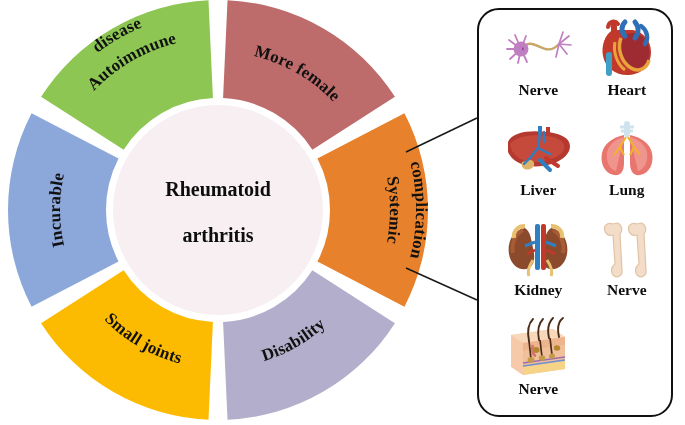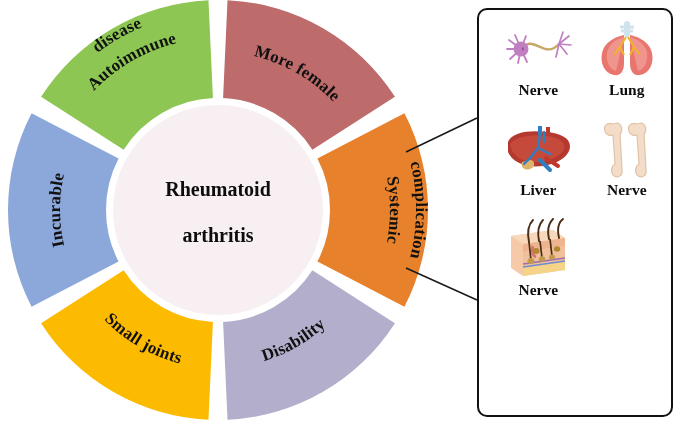--- a/index.html
+++ b/index.html
@@ -51,21 +51,21 @@
   }
 
   
   #organ-panel {
     position: absolute;
     left: 477px;
     top: 8px;
     width: 196px;
     height: 409px;
     border: 2.2px solid #111111;
-    border-radius: 10px;
+    border-radius: 22px;
     background: #ffffff;
     box-sizing: border-box;
     display: grid;
     grid-template-columns: 1fr 1fr;
     grid-template-rows: repeat(4, 1fr);
     padding: 6px 4px 8px 19px;
     gap: 8px;
   }
   .organ-cell {
     display: flex;
@@ -161,59 +161,95 @@
             <line x1="58" y1="18" x2="66" y2="28"></line>
               <line x1="58" y1="18" x2="55" y2="31"></line>
             <line x1="58" y1="18" x2="62" y2="6"></line>
           </g>
         </svg>
       </div>
       <div class="organ-label">Nerve</div>
     </div>
 
 
+    <div class="organ-cell">
+      <div class="organ-art">
+        <svg width="72" height="62" viewBox="0 0 72 62">
+          <path d="M22 12 C14 16, 10 28, 12 38 C14 50, 26 58, 38 57 C52 56, 60 46, 60 34 C60 22, 52 14, 42 12 Z" fill="#c0392b"></path>
+          <path d="M36 16 C30 20, 28 30, 31 40 C34 50, 44 55, 52 50 C59 45, 60 32, 56 24 C52 17, 44 13, 36 16 Z" fill="#9e2b32"></path>
+          <path d="M30 20 C26 30, 30 44, 40 50 C48 55, 56 50, 58 42" stroke="#e8a33d" stroke-width="3.5" fill="none"></path>
+          <path d="M24 24 C22 34, 26 46, 34 52" stroke="#e8a33d" stroke-width="3" fill="none"></path>
+          <path d="M20 10 C18 4, 24 2, 26 8 L26 18 L20 18 Z" fill="#c0392b"></path>
+          <path d="M34 4 C30 8, 30 14, 34 18" stroke="#2f6fb5" stroke-width="5" fill="none" stroke-linecap="round"></path>
+          <path d="M44 4 C48 9, 48 15, 44 20" stroke="#2f6fb5" stroke-width="5" fill="none" stroke-linecap="round"></path>
+          <path d="M50 8 C56 12, 58 20, 54 26" stroke="#2f6fb5" stroke-width="4.5" fill="none" stroke-linecap="round"></path>
+          <path d="M27 6 C24 2, 18 3, 17 9" stroke="#c0392b" stroke-width="4" fill="none" stroke-linecap="round"></path>
+          <rect x="15" y="34" width="6" height="24" rx="3" fill="#3f9fc4"></rect>
+        </svg>
+      </div>
+      <div class="organ-label">Heart</div>
+    </div>
+
+    <div class="organ-cell">
+      <div class="organ-art">
+        <svg width="76" height="54" viewBox="0 0 76 54">
+          <path d="M8 20 C12 10, 30 8, 46 10 C60 11, 70 16, 70 24 C70 34, 58 42, 42 44 C26 46, 12 40, 8 30 Z" fill="#b5392f"></path>
+          <path d="M10 22 C16 14, 34 12, 48 14 C60 16, 66 21, 64 27 C62 34, 48 40, 34 40 C20 40, 11 32, 10 22 Z" fill="#c54a3c"></path>
+          <path d="M22 40 C20 46, 26 50, 32 46 C36 43, 34 38, 30 38" fill="#e0b36a"></path>
+          <g stroke="#2f7fc1" stroke-width="2.4" fill="none" stroke-linecap="round">
+            <path d="M40 12 L38 26 L30 36"></path>
+            <path d="M38 26 L50 32"></path>
+            <path d="M30 36 L24 42"></path>
+            <path d="M44 10 L44 20"></path>
+          </g>
+          <rect x="38" y="4" width="4" height="9" fill="#2f7fc1"></rect>
+          <rect x="46" y="5" width="4" height="8" fill="#c0392b"></rect>
+          <path d="M46 36 L58 44" stroke="#c0392b" stroke-width="4" stroke-linecap="round"></path>
+          <path d="M40 38 L50 48" stroke="#2f7fc1" stroke-width="4" stroke-linecap="round"></path>
+        </svg>
+      </div>
+      <div class="organ-label">Liver</div>
+    </div>
 
     <div class="organ-cell">
       <div class="organ-art">
         <svg width="74" height="60" viewBox="0 0 74 60">
           <rect x="34" y="2" width="6" height="16" rx="3" fill="#cfe3ee"></rect>
           <path d="M34 16 C24 18, 14 24, 12 34 C10 44, 14 54, 24 56 C31 57, 34 52, 34 44 Z" fill="#e8766e"></path>
           <path d="M40 16 C50 18, 60 24, 62 34 C64 44, 60 54, 50 56 C43 57, 40 52, 40 44 Z" fill="#e8766e"></path>
           <path d="M34 18 C26 20, 18 26, 17 34 C16 42, 19 50, 26 52" fill="#f0958d"></path>
           <path d="M40 18 C48 20, 56 26, 57 34 C58 42, 55 50, 48 52" fill="#f0958d"></path>
           <path d="M36 18 L30 28 L24 36 M30 28 L34 36" stroke="#f0b429" stroke-width="2" fill="none"></path>
           <path d="M38 18 L44 28 L50 36 M44 28 L40 36" stroke="#f0b429" stroke-width="2" fill="none"></path>
           <path d="M30 8 L34 8 M40 8 L44 8" stroke="#cfe3ee" stroke-width="3"></path>
           <path d="M31 12 L34 12 M40 12 L43 12" stroke="#cfe3ee" stroke-width="3"></path>
         </svg>
       </div>
       <div class="organ-label">Lung</div>
     </div>
 
     <div class="organ-cell">
       <div class="organ-art">
-        <svg width="76" height="54" viewBox="0 0 76 54">
-          <path d="M8 20 C12 10, 30 8, 46 10 C60 11, 70 16, 70 24 C70 34, 58 42, 42 44 C26 46, 12 40, 8 30 Z" fill="#b5392f"></path>
-          <path d="M10 22 C16 14, 34 12, 48 14 C60 16, 66 21, 64 27 C62 34, 48 40, 34 40 C20 40, 11 32, 10 22 Z" fill="#c54a3c"></path>
-          <path d="M22 40 C20 46, 26 50, 32 46 C36 43, 34 38, 30 38" fill="#e0b36a"></path>
-          <g stroke="#2f7fc1" stroke-width="2.4" fill="none" stroke-linecap="round">
-            <path d="M40 12 L38 26 L30 36"></path>
-            <path d="M38 26 L50 32"></path>
-            <path d="M30 36 L24 42"></path>
-            <path d="M44 10 L44 20"></path>
-          </g>
-          <rect x="38" y="4" width="4" height="9" fill="#2f7fc1"></rect>
-          <rect x="46" y="5" width="4" height="8" fill="#c0392b"></rect>
-          <path d="M46 36 L58 44" stroke="#c0392b" stroke-width="4" stroke-linecap="round"></path>
-          <path d="M40 38 L50 48" stroke="#2f7fc1" stroke-width="4" stroke-linecap="round"></path>
-        </svg>
-      </div>
-      <div class="organ-label">Liver</div>
-    </div>
-
+        <svg width="74" height="58" viewBox="0 0 74 58">
+          <path d="M24 8 C12 10, 6 22, 8 34 C10 46, 20 52, 28 48 C34 45, 34 36, 32 28 C30 20, 30 12, 24 8 Z" fill="#8b4a2b"></path>
+          <path d="M50 8 C62 10, 68 22, 66 34 C64 46, 54 52, 46 48 C40 45, 40 36, 42 28 C44 20, 44 12, 50 8 Z" fill="#8b4a2b"></path>
+          <path d="M22 10 C14 14, 10 24, 12 33" stroke="#a85c36" stroke-width="4" fill="none"></path>
+          <path d="M52 10 C60 14, 64 24, 62 33" stroke="#a85c36" stroke-width="4" fill="none"></path>
+          <path d="M24 6 C16 6, 12 12, 13 18" stroke="#e8c170" stroke-width="4" fill="none"></path>
+          <path d="M50 6 C58 6, 62 12, 61 18" stroke="#e8c170" stroke-width="4" fill="none"></path>
+          <rect x="34" y="4" width="5" height="46" rx="2" fill="#2f7fc1"></rect>
+          <rect x="40" y="4" width="5" height="46" rx="2" fill="#c0392b"></rect>
+          <path d="M34 22 L24 26 M45 22 L55 26" stroke="#2f7fc1" stroke-width="3" fill="none"></path>
+          <path d="M34 30 L26 34 M45 30 L54 34" stroke="#c0392b" stroke-width="2.6" fill="none"></path>
+          <path d="M32 40 C28 46, 26 52, 28 56" stroke="#e8c170" stroke-width="3" fill="none"></path>
+          <path d="M46 40 C50 46, 52 52, 50 56" stroke="#e8c170" stroke-width="3" fill="none"></path>
+        </svg>
+      </div>
+      <div class="organ-label">Kidney</div>
+    </div>
 
     <div class="organ-cell">
       <div class="organ-art">
         <svg width="64" height="62" viewBox="0 0 64 62">
           <g>
             <path d="M18 6 C12 4, 8 8, 10 13 C11 17, 15 18, 18 17 L20 46 C17 48, 15 53, 18 57 C22 61, 28 58, 27 52 L25 16 C28 13, 27 6, 22 5 Z" fill="#f3ddc8" stroke="#e0c3a6" stroke-width="1.2"></path>
           </g>
           <g transform="translate(24,0)">
             <path d="M18 6 C12 4, 8 8, 10 13 C11 17, 15 18, 18 17 L20 46 C17 48, 15 53, 18 57 C22 61, 28 58, 27 52 L25 16 C28 13, 27 6, 22 5 Z" fill="#f3ddc8" stroke="#e0c3a6" stroke-width="1.2"></path>
           </g>

